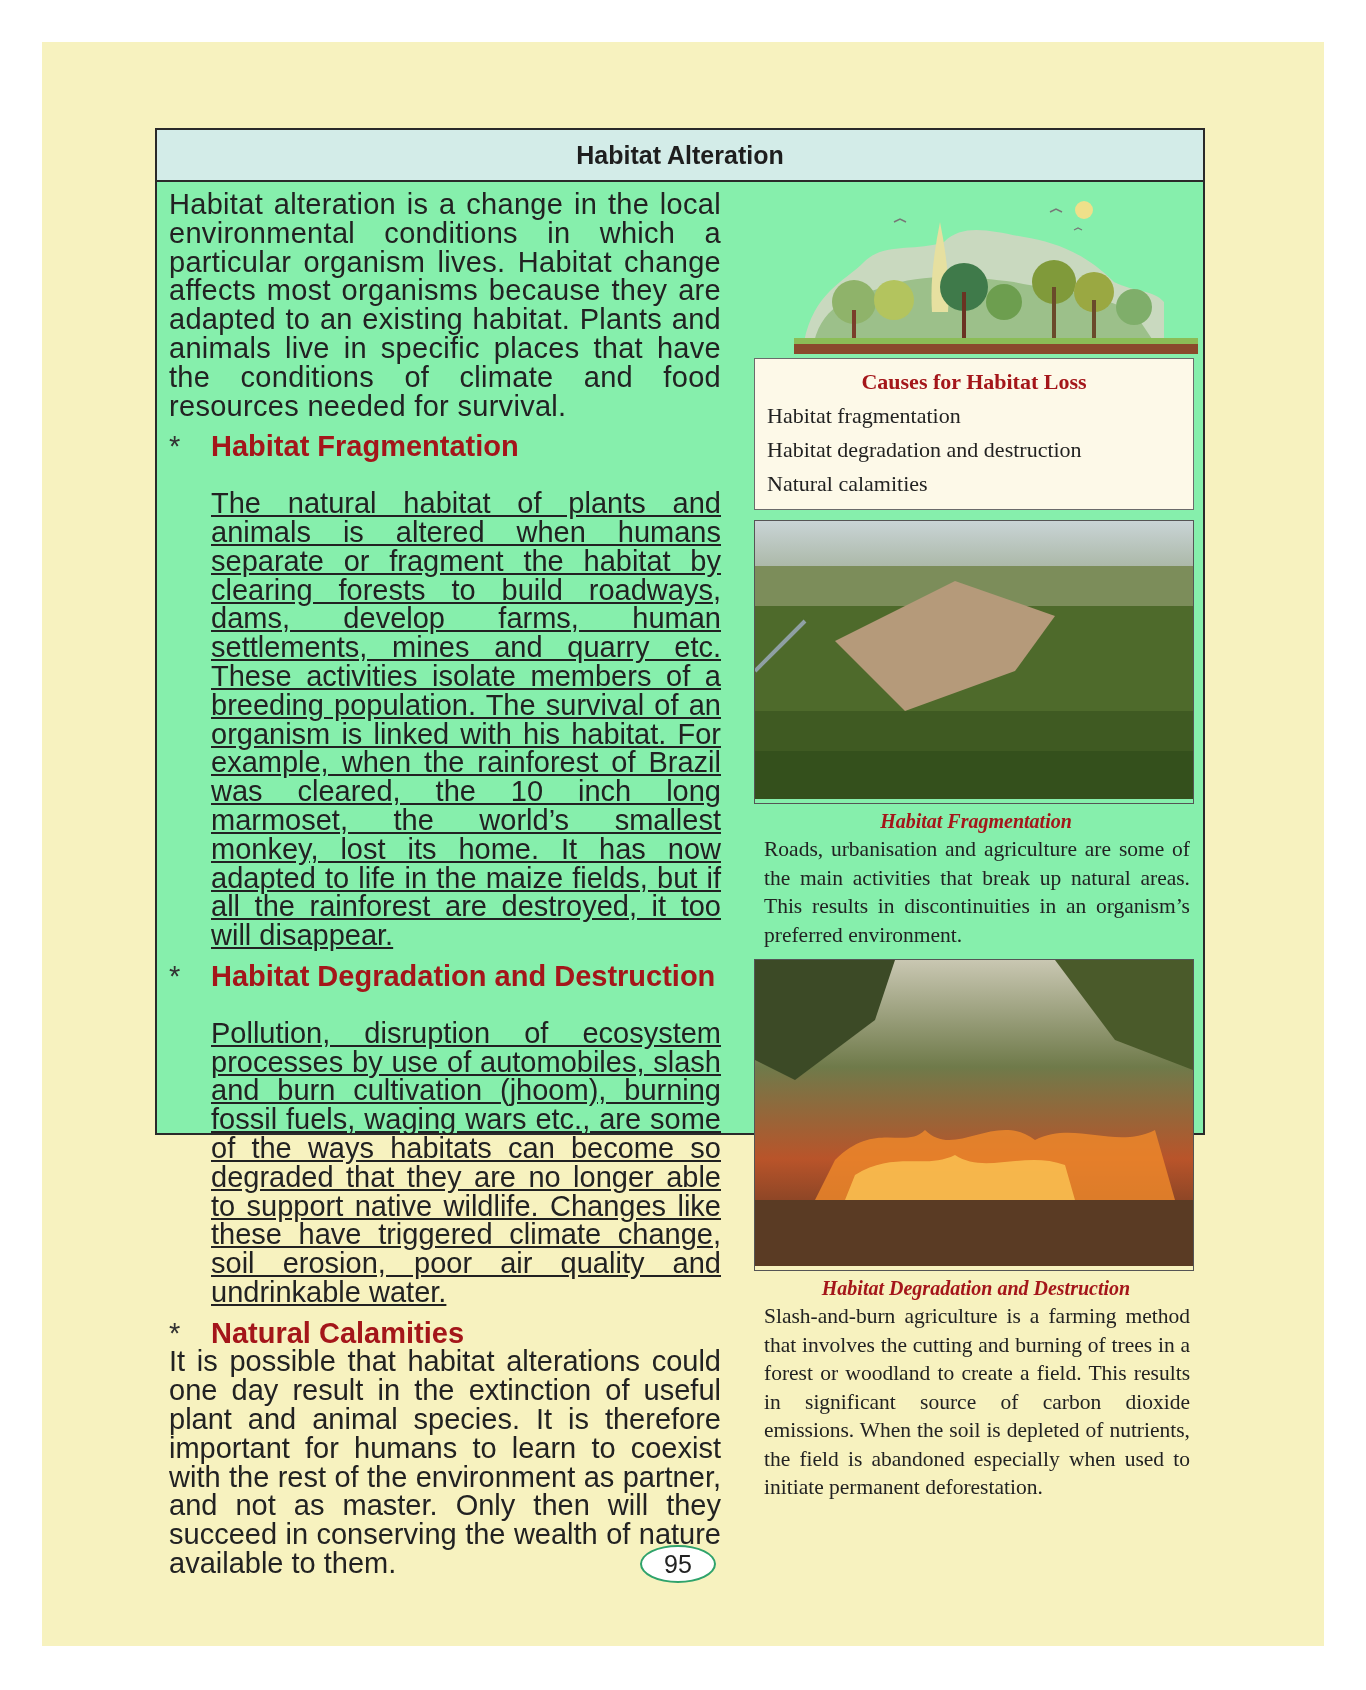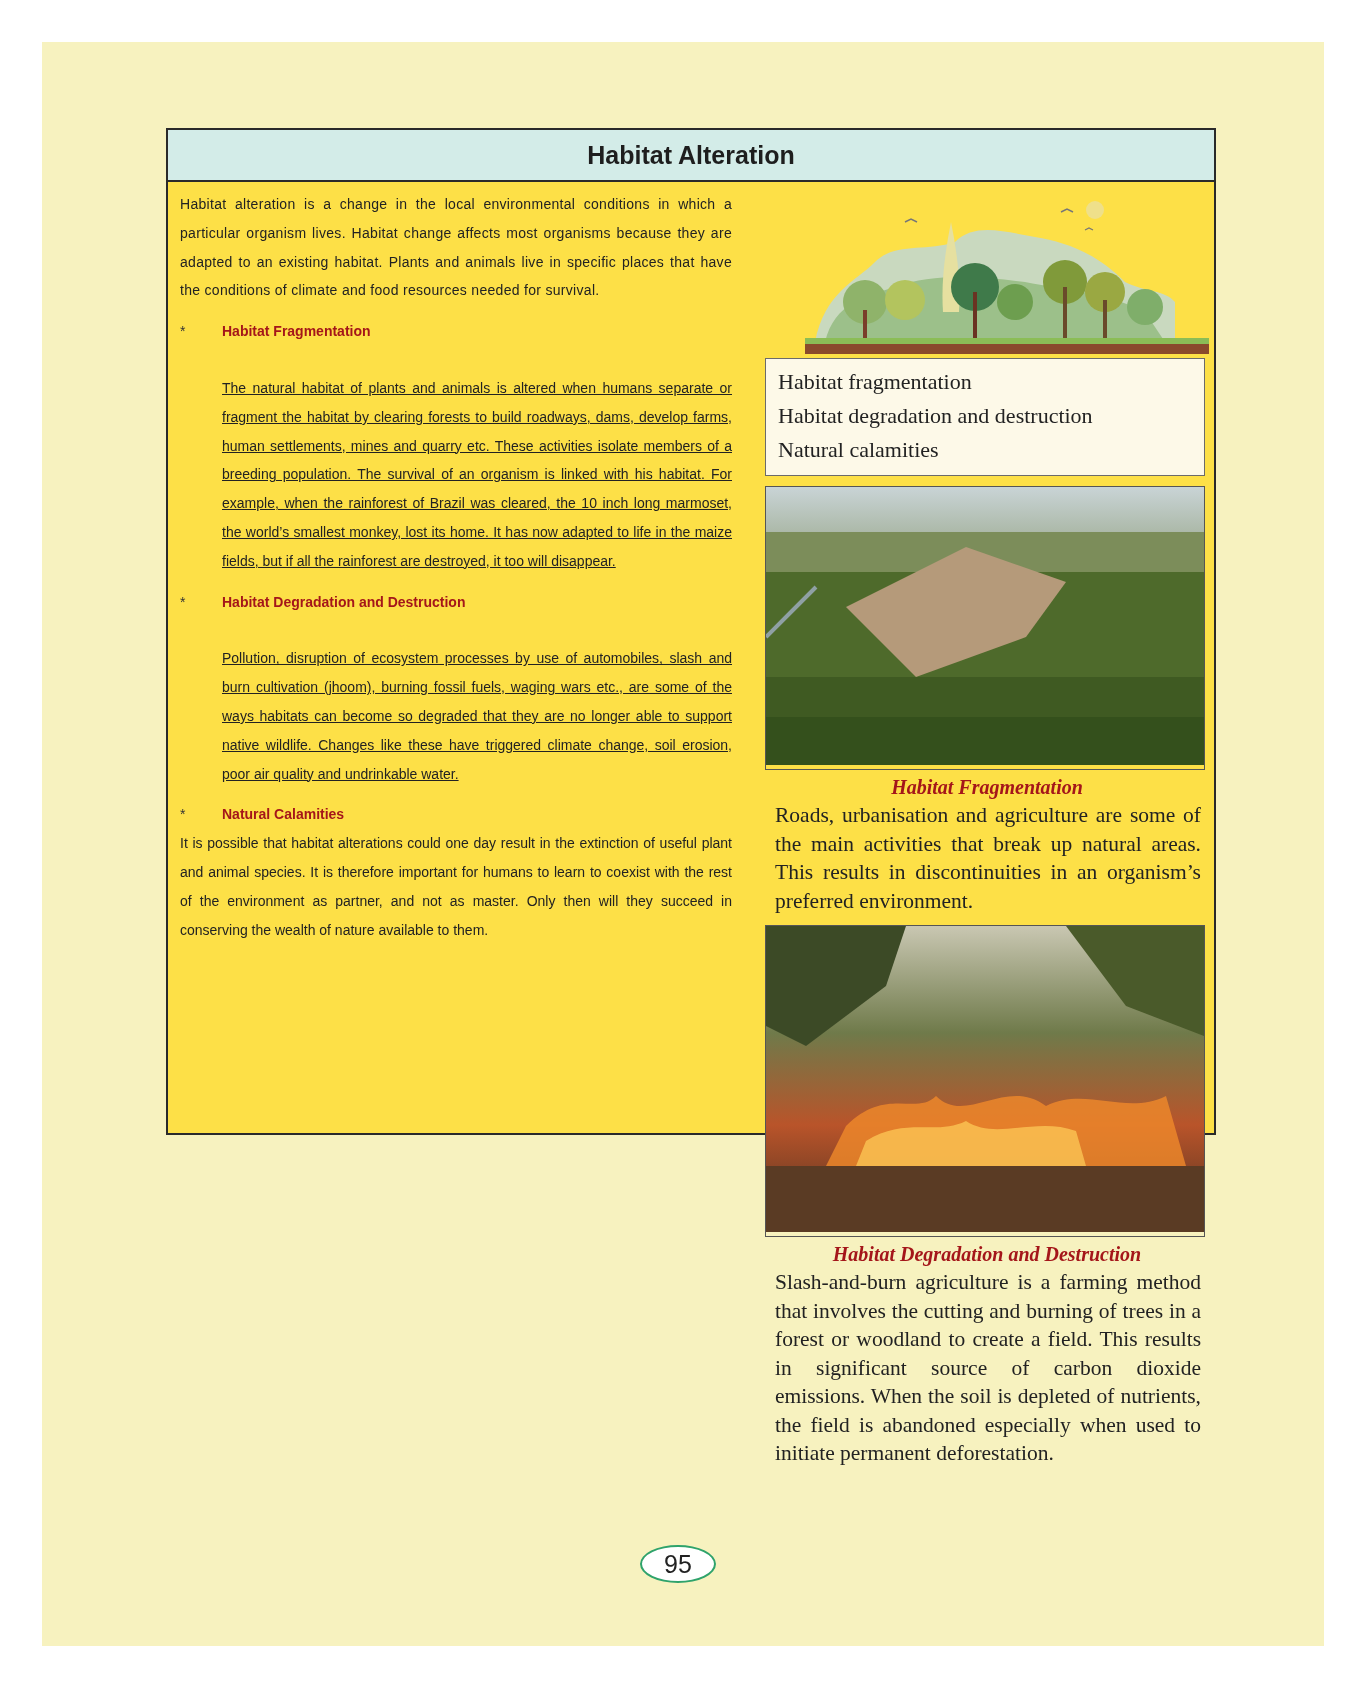--- a/index.html
+++ b/index.html
@@ -6,31 +6,31 @@
   body {
     width: 1366px; height: 1690px; background: #ffffff;
     position: relative; overflow: hidden;
     font-family: "Liberation Sans", sans-serif;
   }
   .page-bg {
     position: absolute; left: 42px; top: 42px; width: 1282px; height: 1604px;
     background: #f7f2bf;
   }
   .box {
-    position: absolute; left: 166px; top: 128px; width: 1050px; height: 1007px;
-    background: #fde047; border: 2px solid #2a2a2a; box-sizing: border-box;
+    position: absolute; left: 155px; top: 128px; width: 1050px; height: 1007px;
+    background: #86efac; border: 2px solid #2a2a2a; box-sizing: border-box;
   }
   .title-bar {
     height: 50px; background: #d3ece8; border-bottom: 2px solid #2a2a2a;
     display: flex; align-items: center; justify-content: center;
     font-weight: bold; font-size: 25px; color: #1e1e1e;
   }
   .left-col {
     position: absolute; left: 12px; top: 60px; width: 552px;
-    font-size: 14px; line-height: 28.8px; color: #222;
+    font-size: 29px; line-height: 28.8px; color: #222;
   }
   .left-col p { margin: 0; text-align: justify; }
   .lead-p { letter-spacing: 0.3px; }
   .section { margin-top: 12px; }
   .section-head { display: flex; align-items: baseline; font-weight: bold; color: #a4161a; }
   .star { width: 42px; color: #333; font-weight: normal; }
   .sec-body { margin-left: 42px; margin-top: 28px; text-decoration: underline; }
   .sec-body p + p { margin-top: 12px; }
   .closing { margin-top: 14px; }
   .right-col {
@@ -120,20 +120,21 @@
         <rect x="98" y="128" width="4" height="30" fill="#7a3e2a"></rect>
         <rect x="208" y="110" width="4" height="48" fill="#6a3322"></rect>
         <rect x="298" y="105" width="4" height="53" fill="#6a4a2a"></rect>
         <rect x="338" y="118" width="4" height="40" fill="#6a4a2a"></rect>
         <rect x="40" y="156" width="404" height="6" fill="#8bbd56"></rect>
         <rect x="40" y="162" width="404" height="10" fill="#8a4a2c"></rect>
       </svg>
     </div>
 
     <div class="causes">
+      <div class="causes-title">Causes for Habitat Loss</div>
       <div>Habitat fragmentation</div>
       <div>Habitat degradation and destruction</div>
       <div>Natural calamities</div>
     </div>
 
     <div class="photo">
       <svg width="438" height="278" viewBox="0 0 438 278">
         <defs>
           <linearGradient id="sky1" x1="0" y1="0" x2="0" y2="1">
             <stop offset="0" stop-color="#c9d4d6"></stop>

